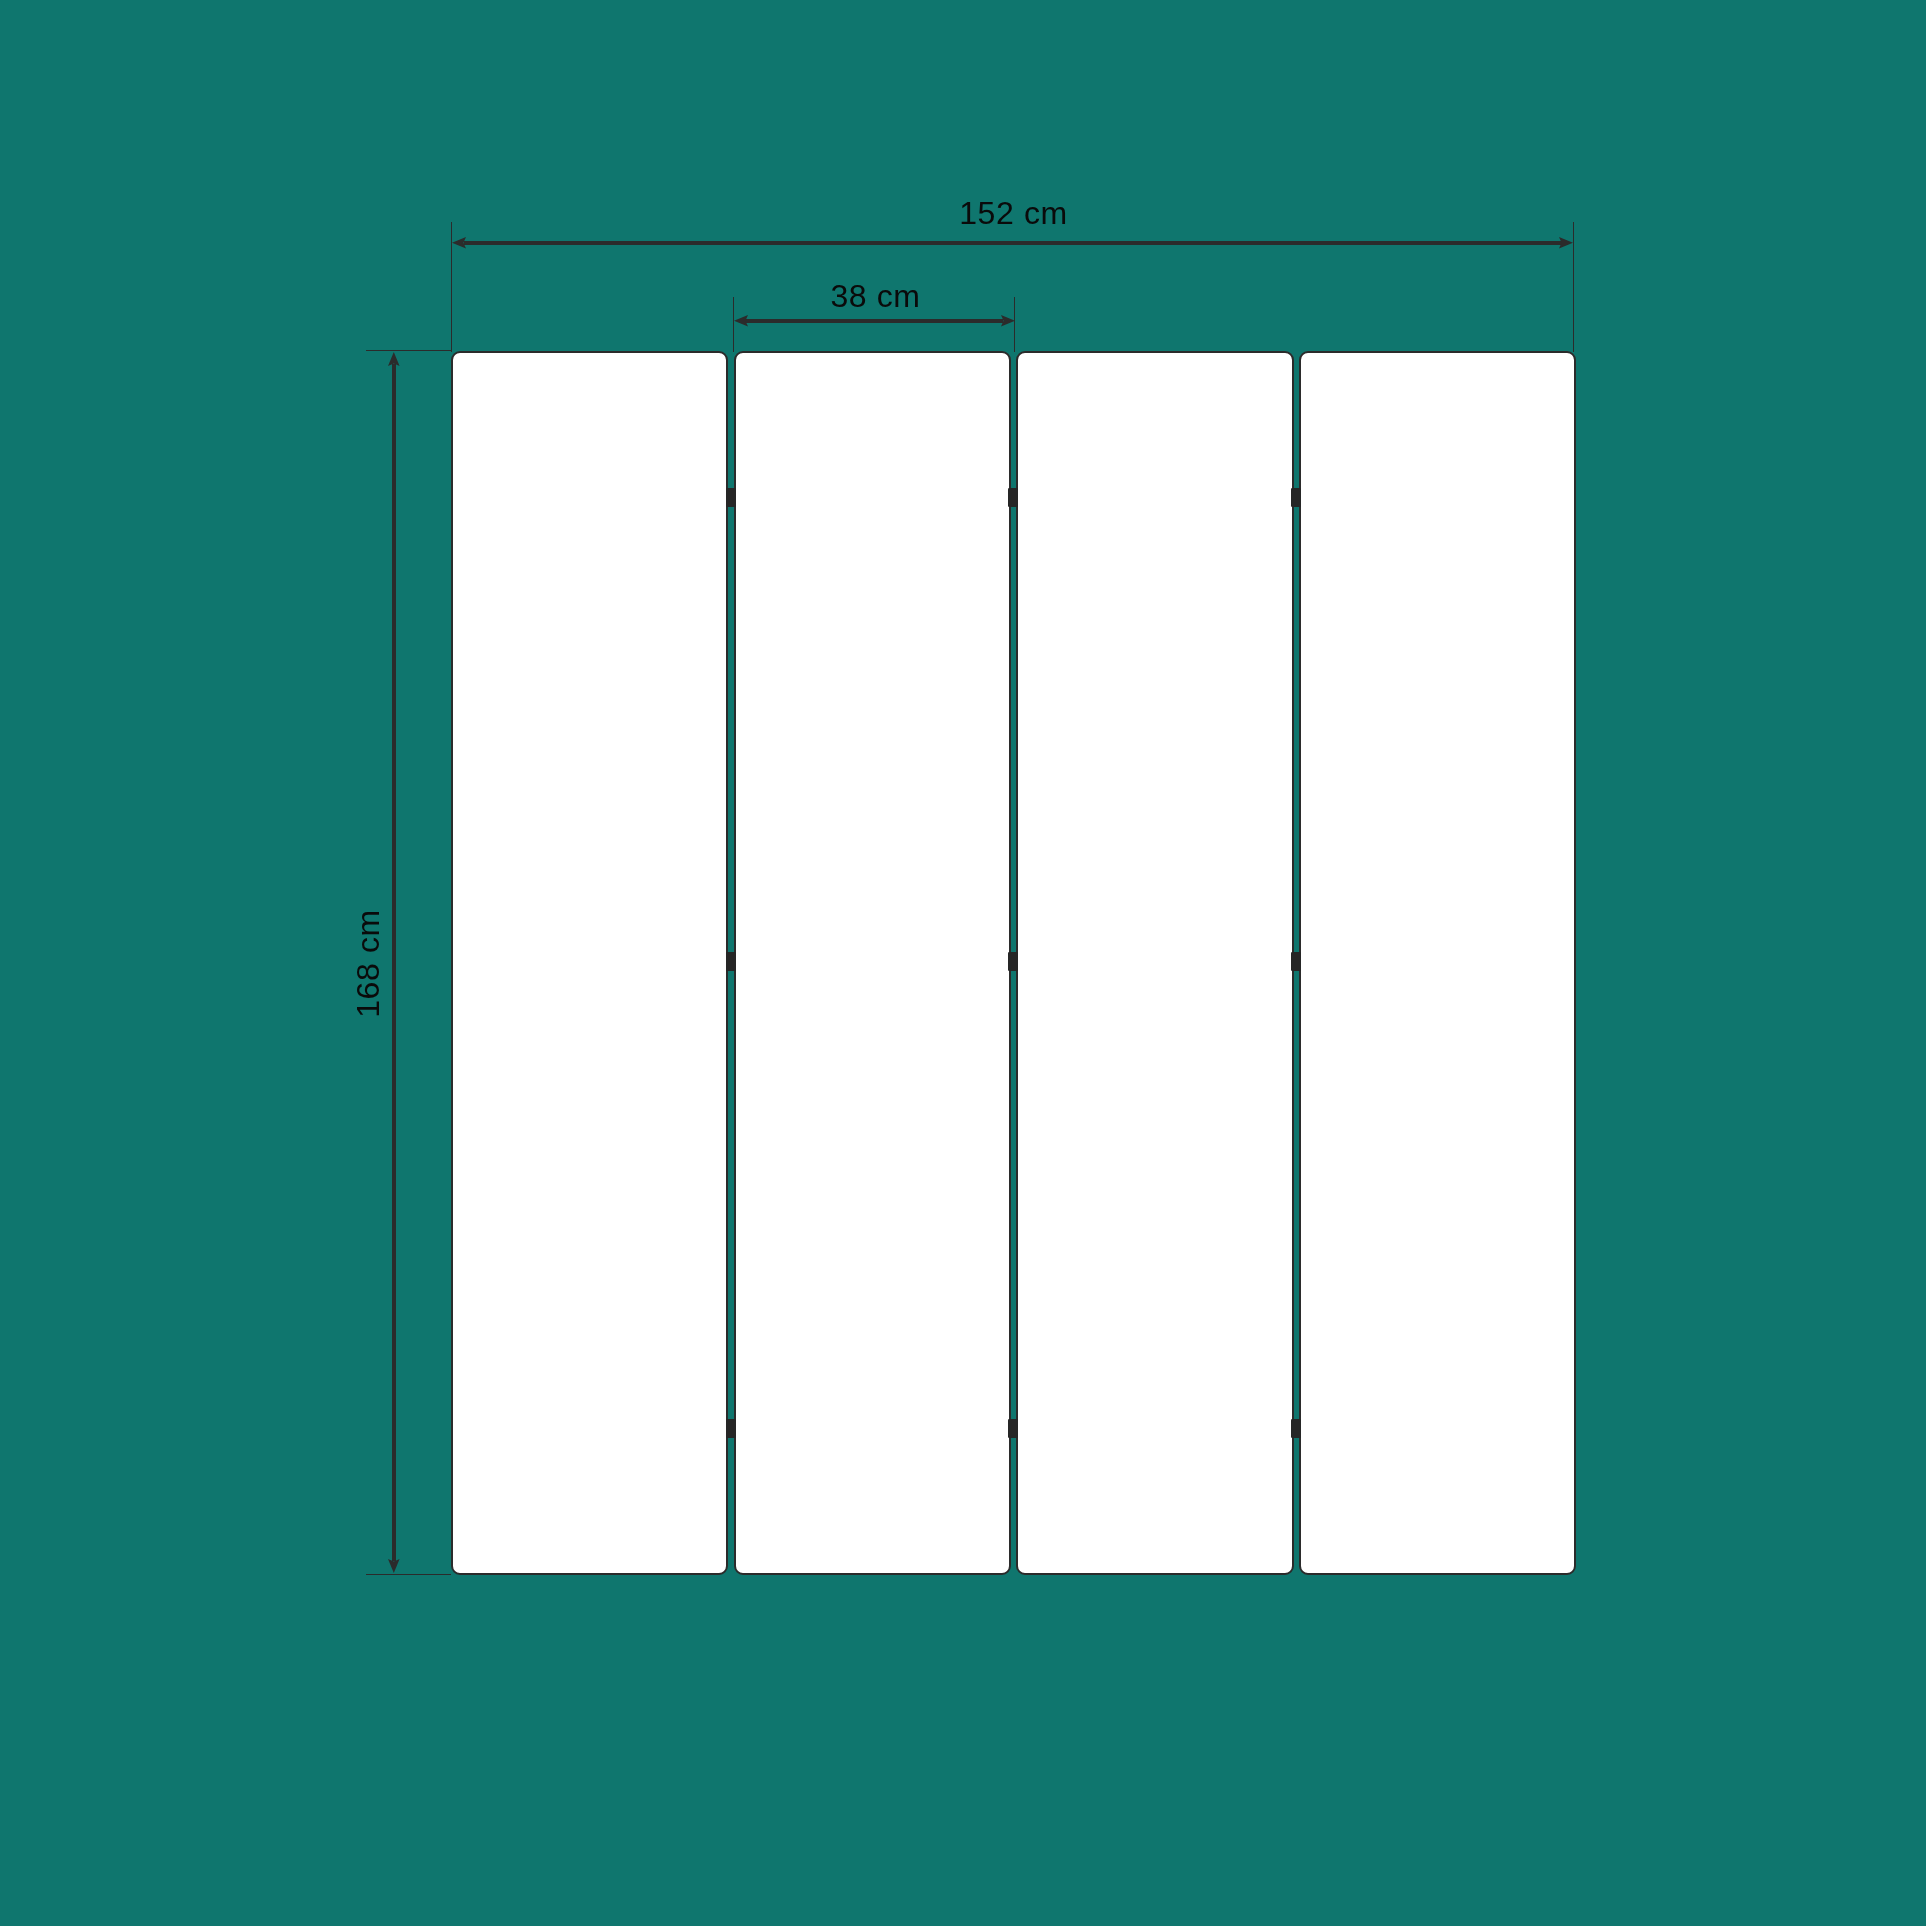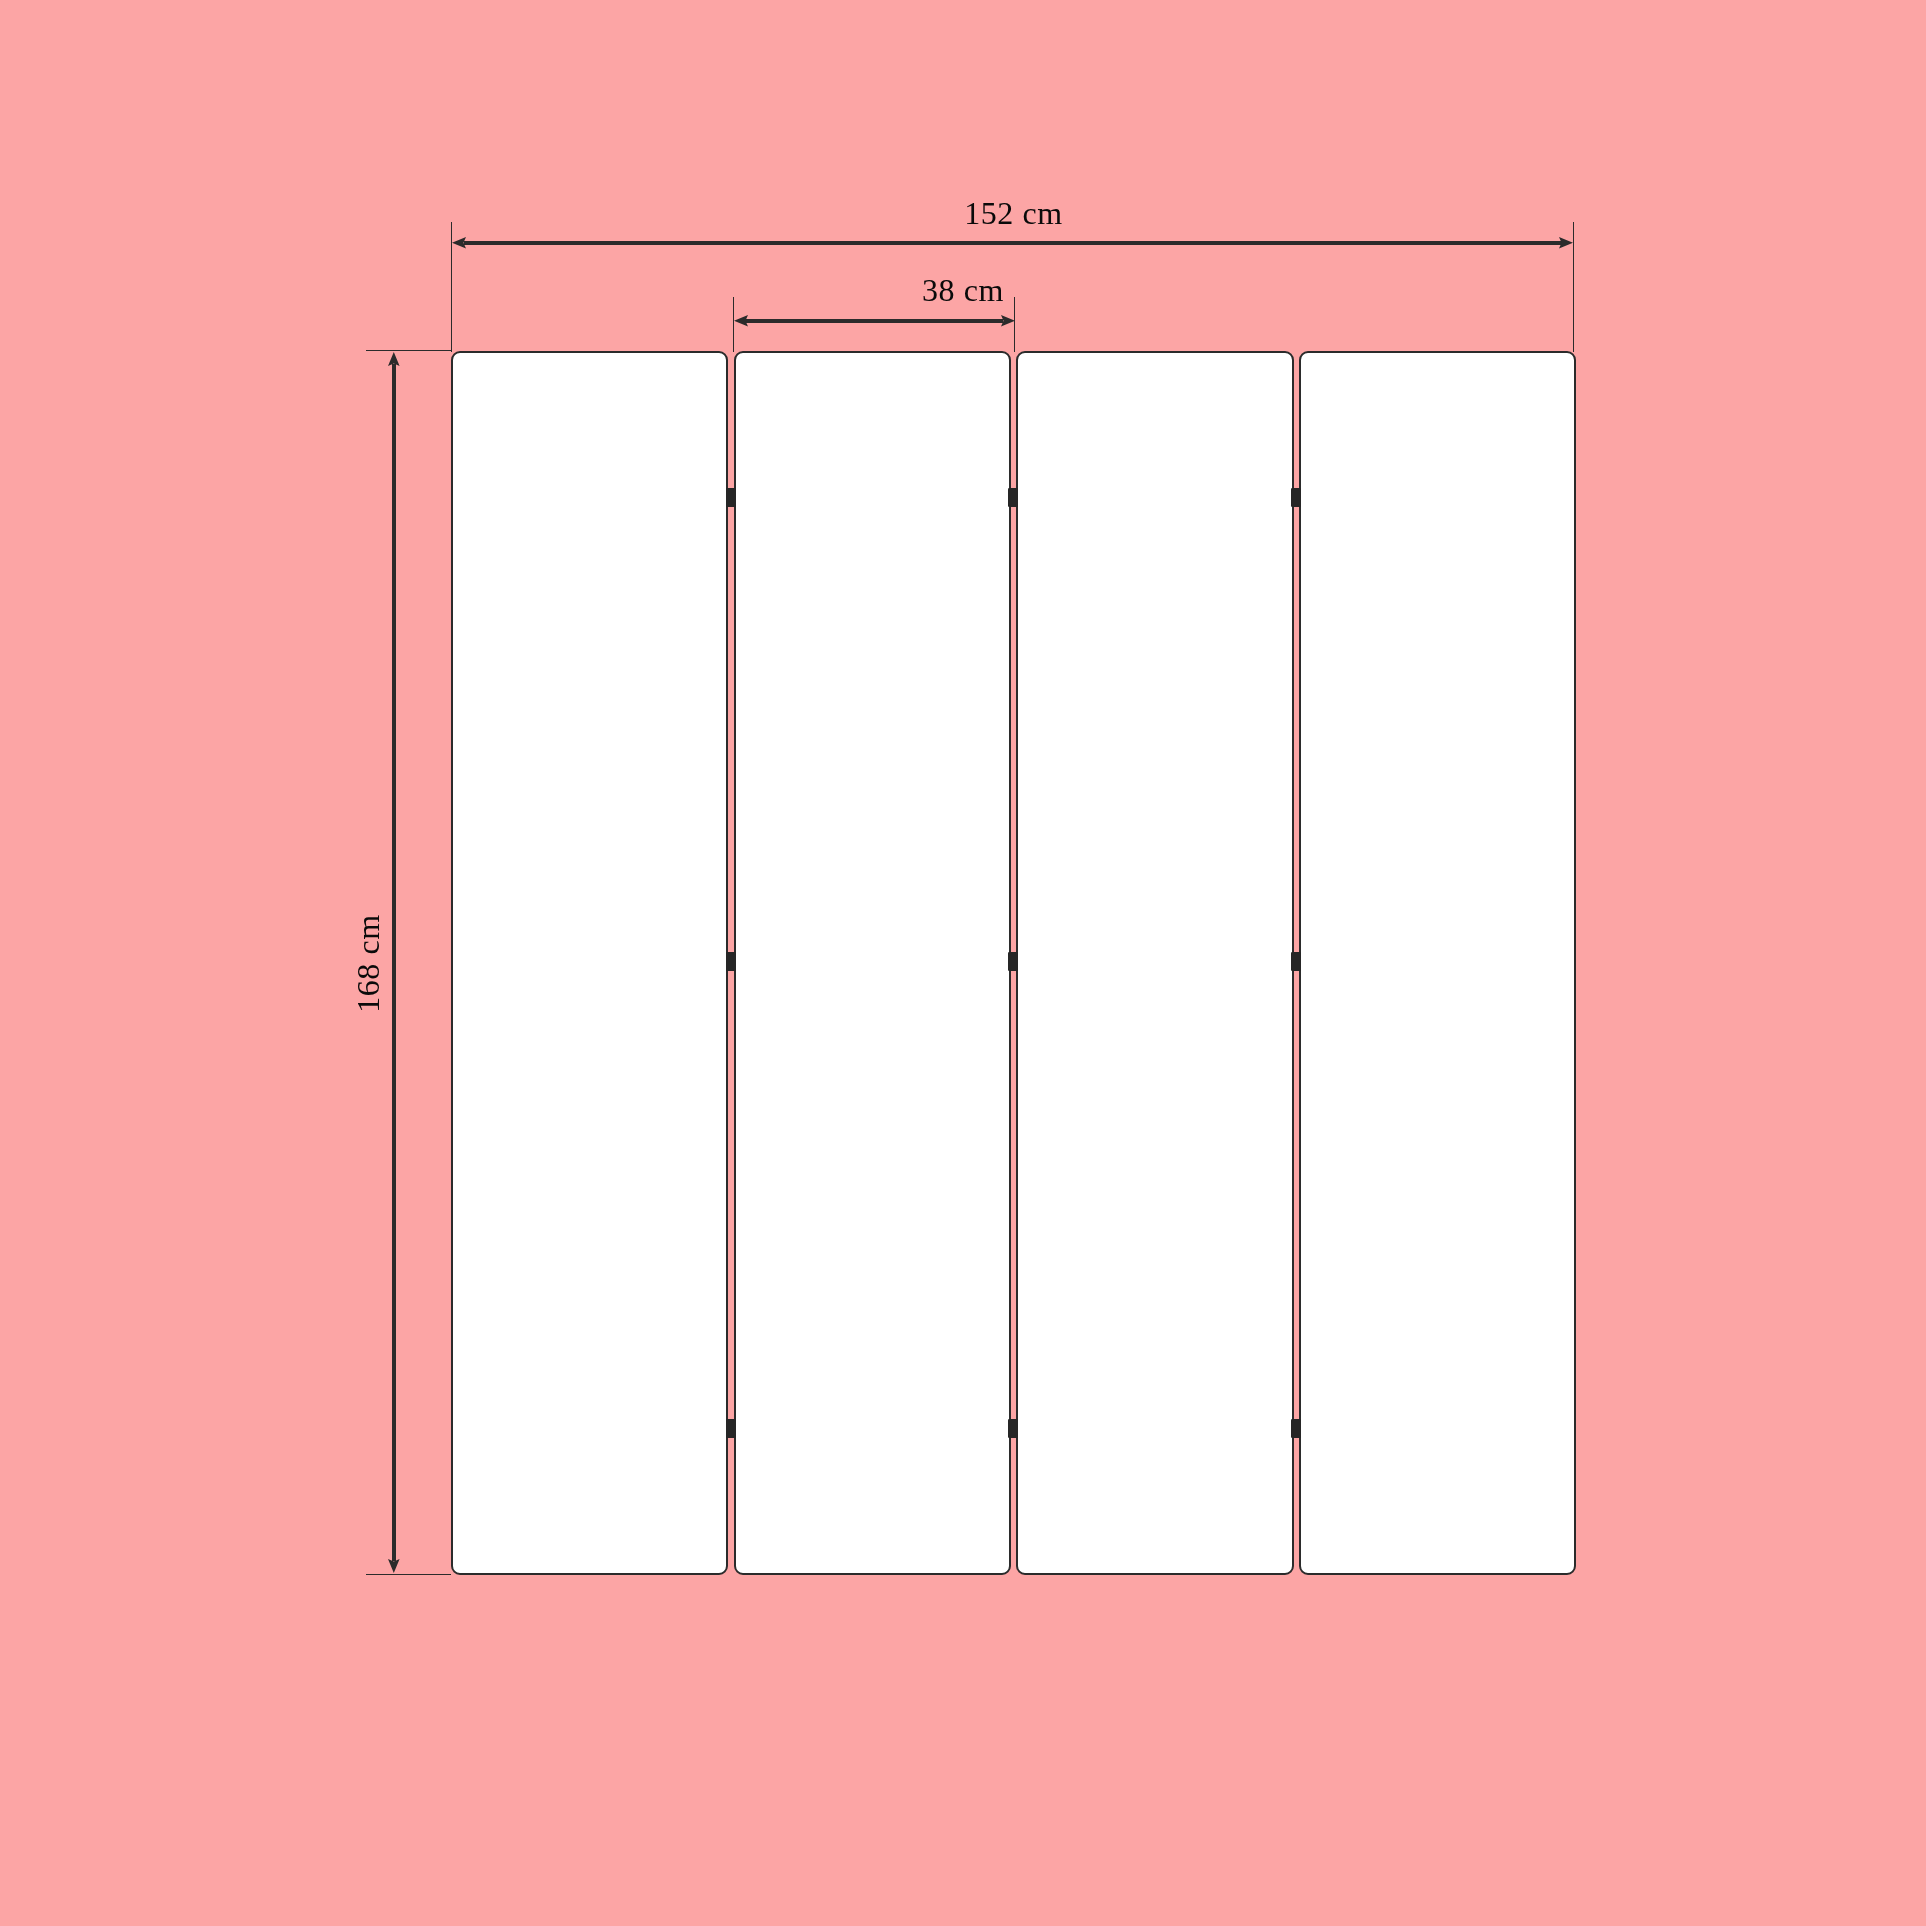--- a/index.html
+++ b/index.html
@@ -4,22 +4,22 @@
 <style>
   html, body {
     margin: 0;
     padding: 0;
     background: #ffffff;
   }
   .canvas {
     position: relative;
     width: 1926px;
     height: 1926px;
-    background: #fca5a5;
-    font-family: Liberation Serif, serif;
+    background: #0f766e;
+    font-family: Liberation Sans, sans-serif;
     overflow: hidden;
   }
 
   
   .panels {
     position: absolute;
     left: 451px;
     top: 351px;
     width: 1125px;
     height: 1224px;
@@ -78,23 +78,22 @@
     text-align: center;
     white-space: nowrap;
   }
   .label-total-width {
     left: 885px;
     top: 194px;
     width: 257px;
   }
   .label-panel-width {
     left: 747px;
-    top: 271px;
+    top: 277px;
     width: 257px;
-    text-align: right;
   }
   .label-height {
     left: 240px;
     top: 944px;
     width: 257px;
     height: 39px;
     transform: rotate(-90deg);
   }
 
   

